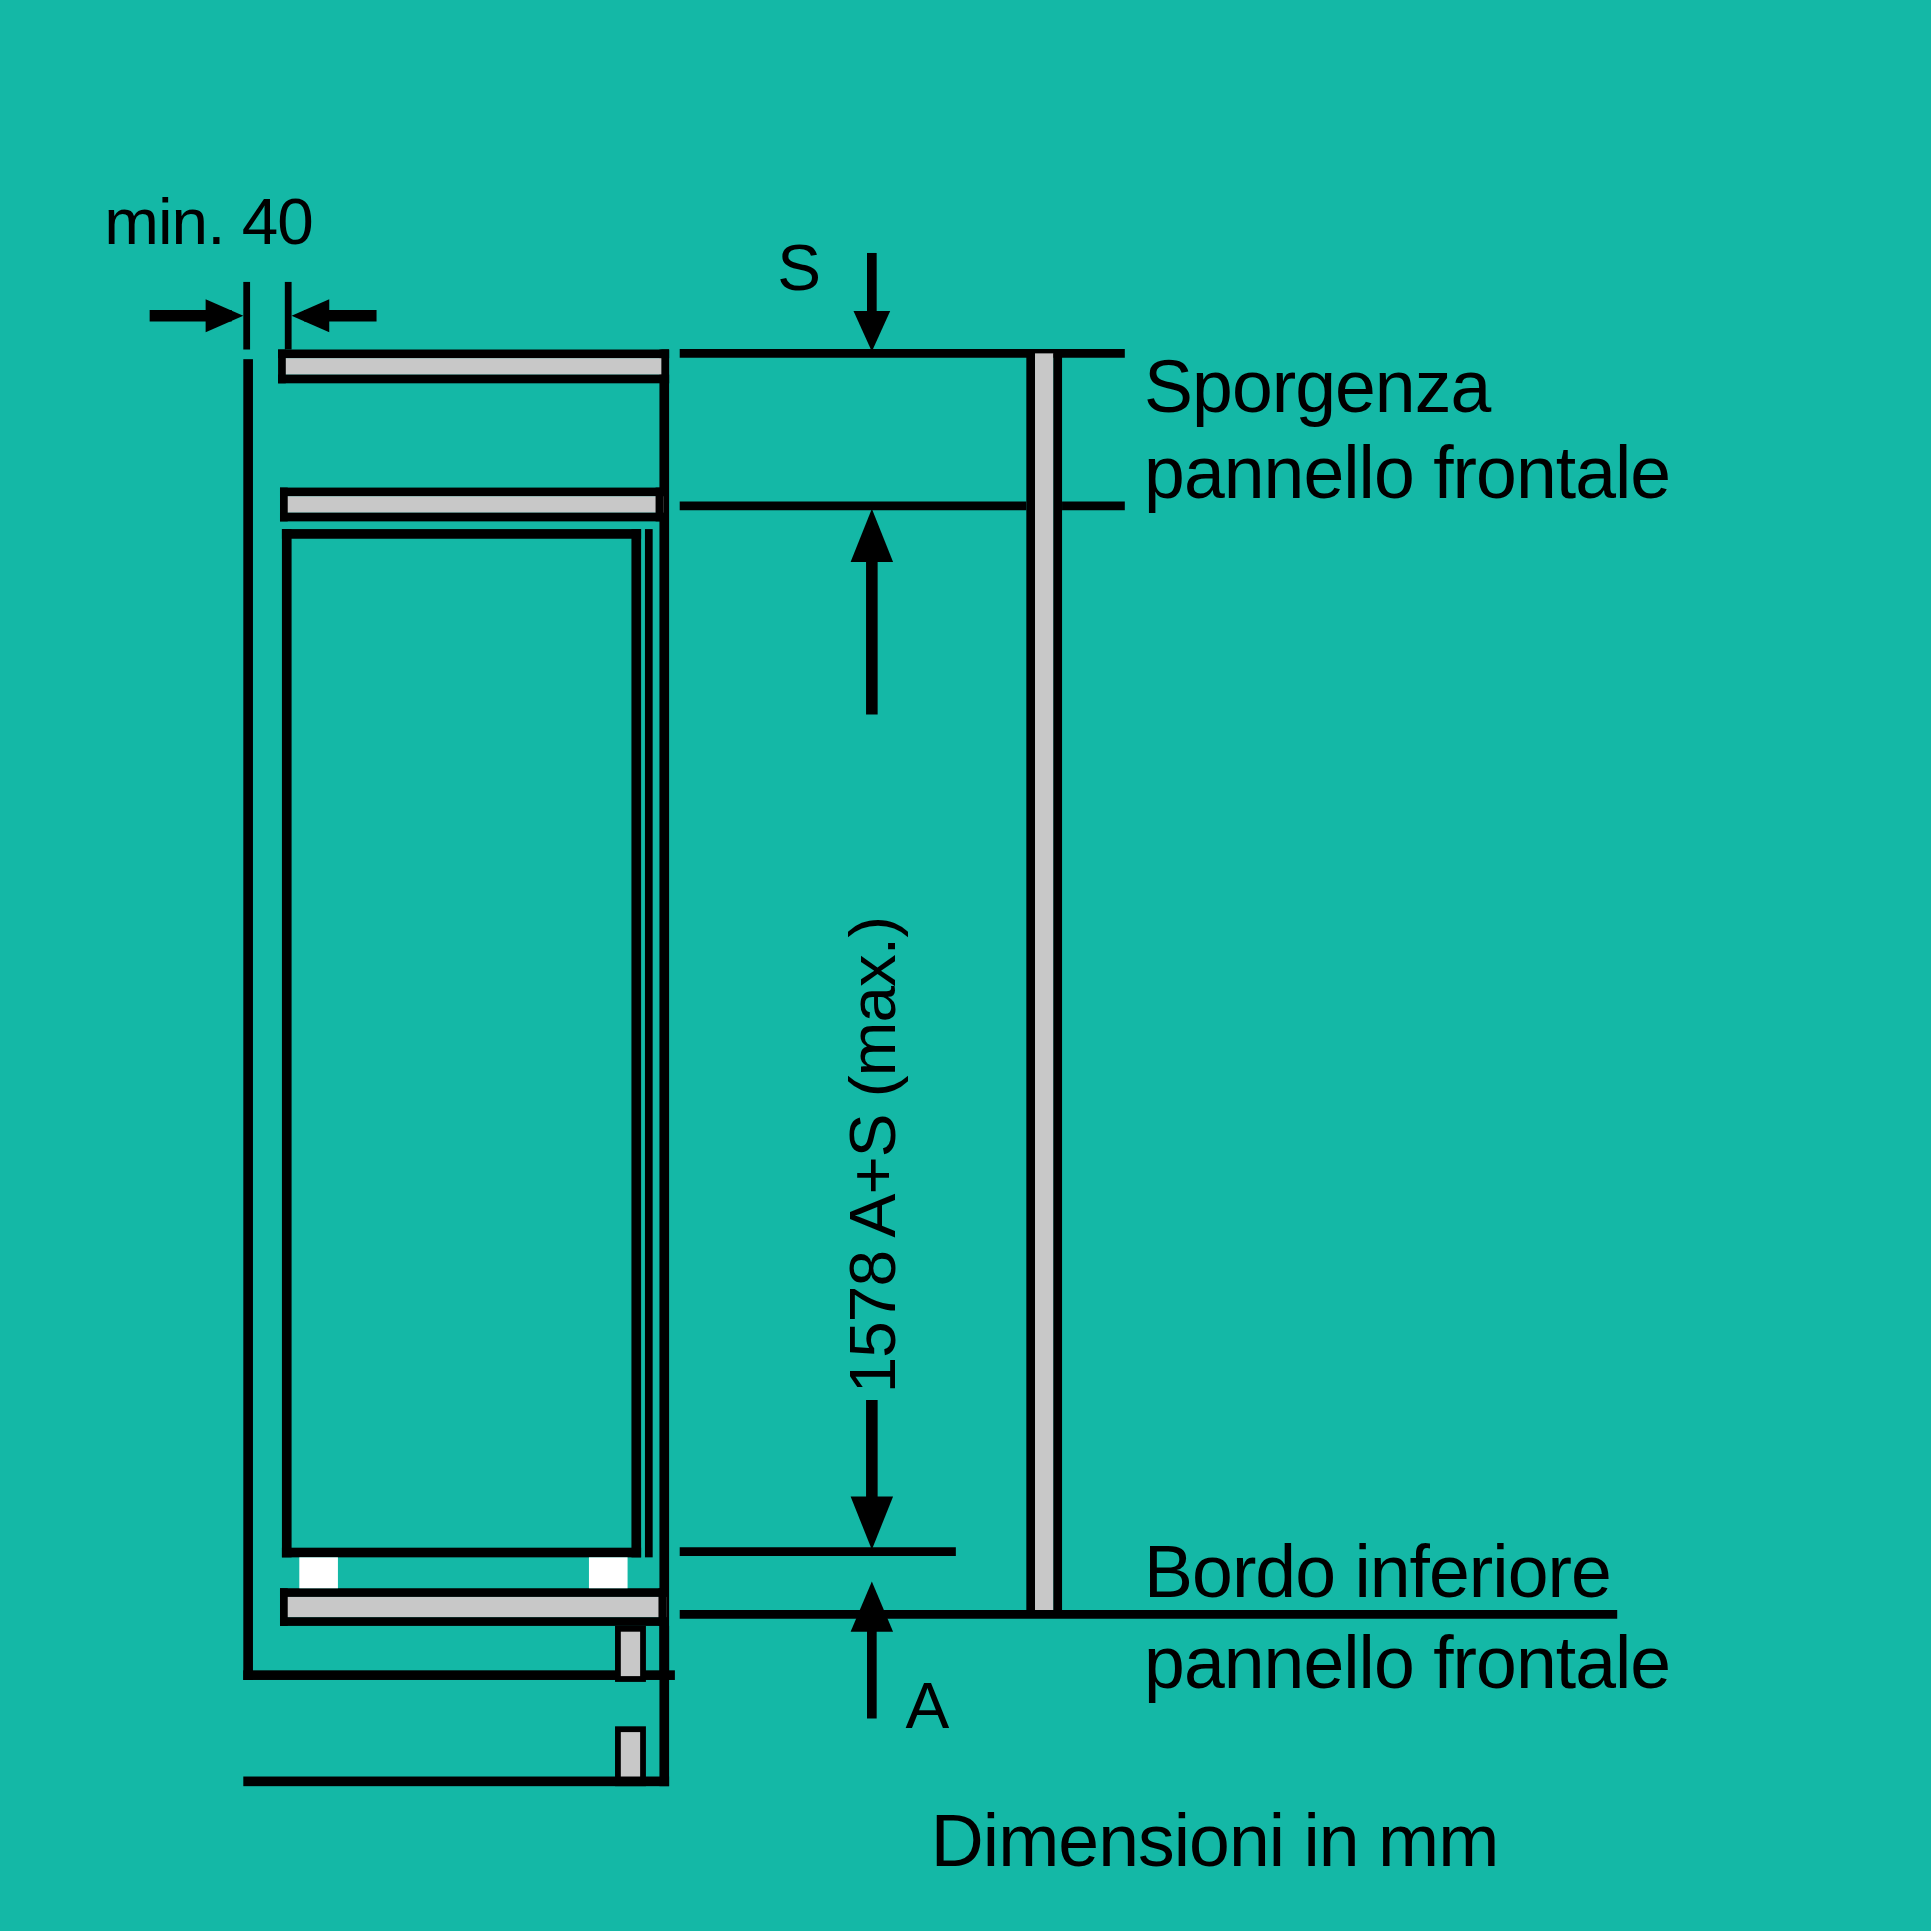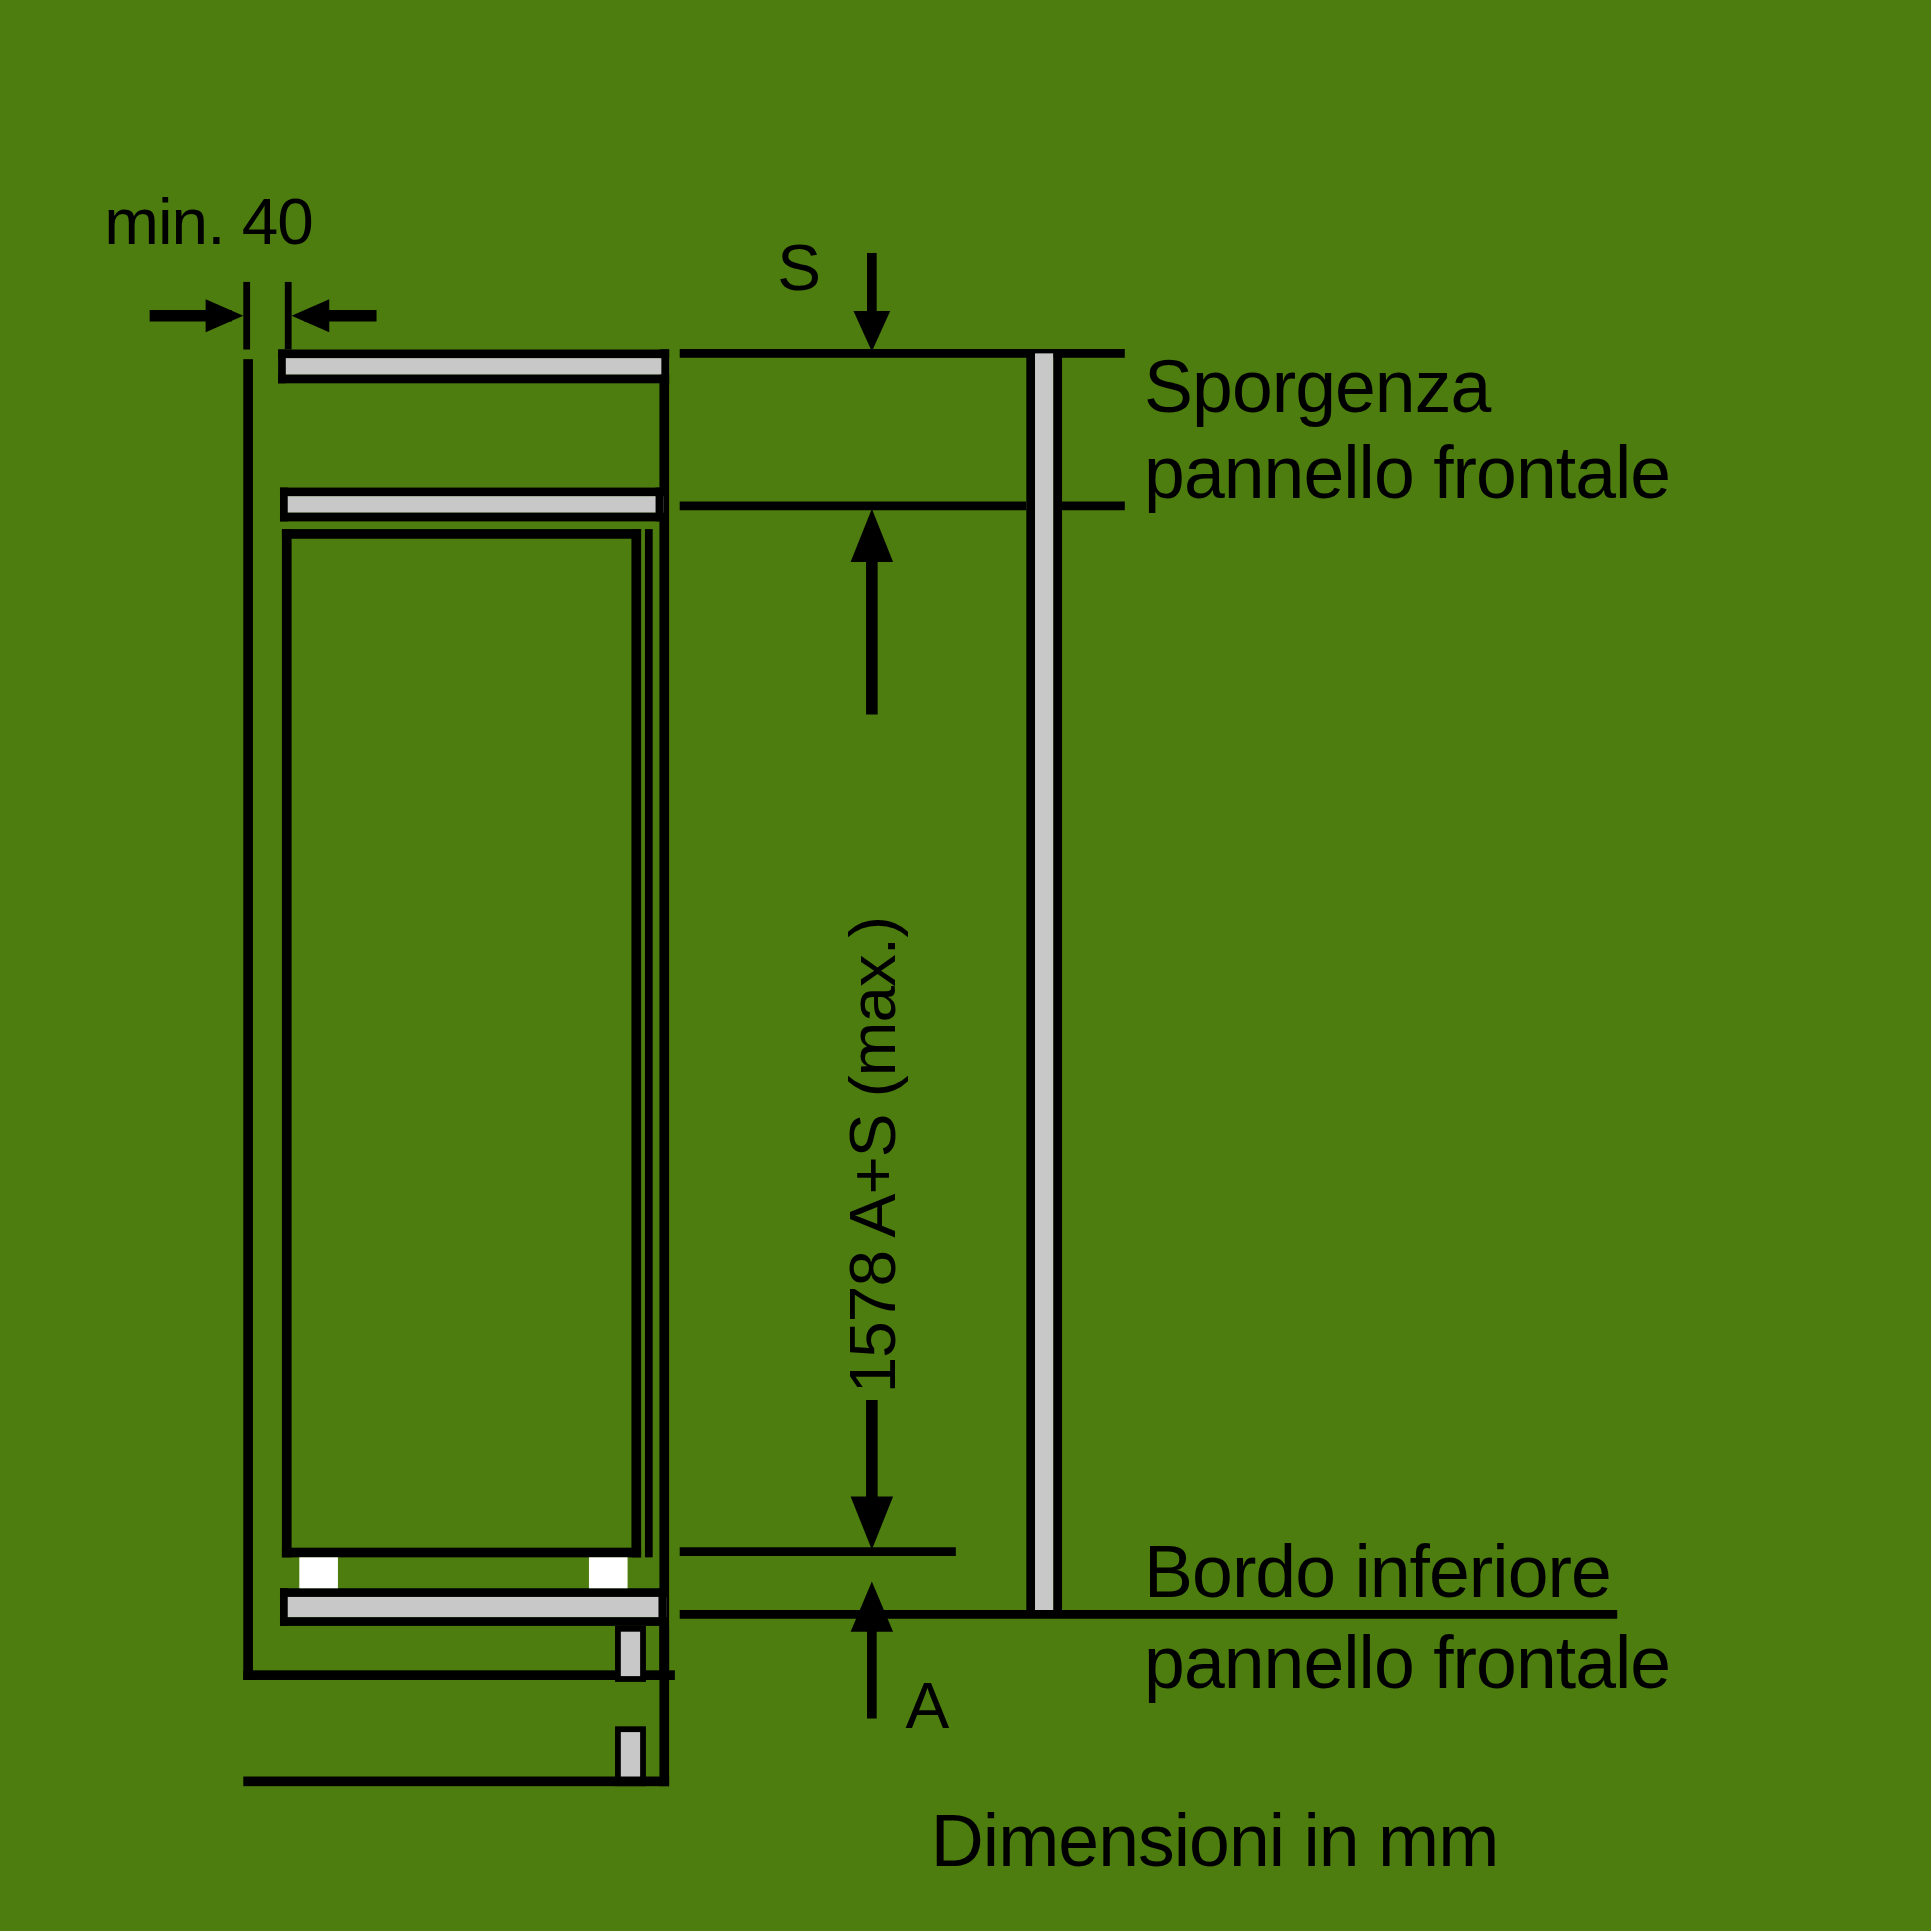--- a/index.html
+++ b/index.html
@@ -10,21 +10,21 @@
   body {
     width: 1931px;
     height: 1931px;
     font-family: "Liberation Sans", sans-serif;
     overflow: hidden;
   }
   #drawing-root {
     position: relative;
     width: 1931px;
     height: 1931px;
-    background: #4d7c0f;
+    background: #14b8a6;
   }
   svg.diagram {
     display: block;
     width: 1931px;
     height: 1931px;
   }
   .dimtext {
     font-family: "Liberation Sans", sans-serif;
     fill: #000000;
     font-size: 68px;

